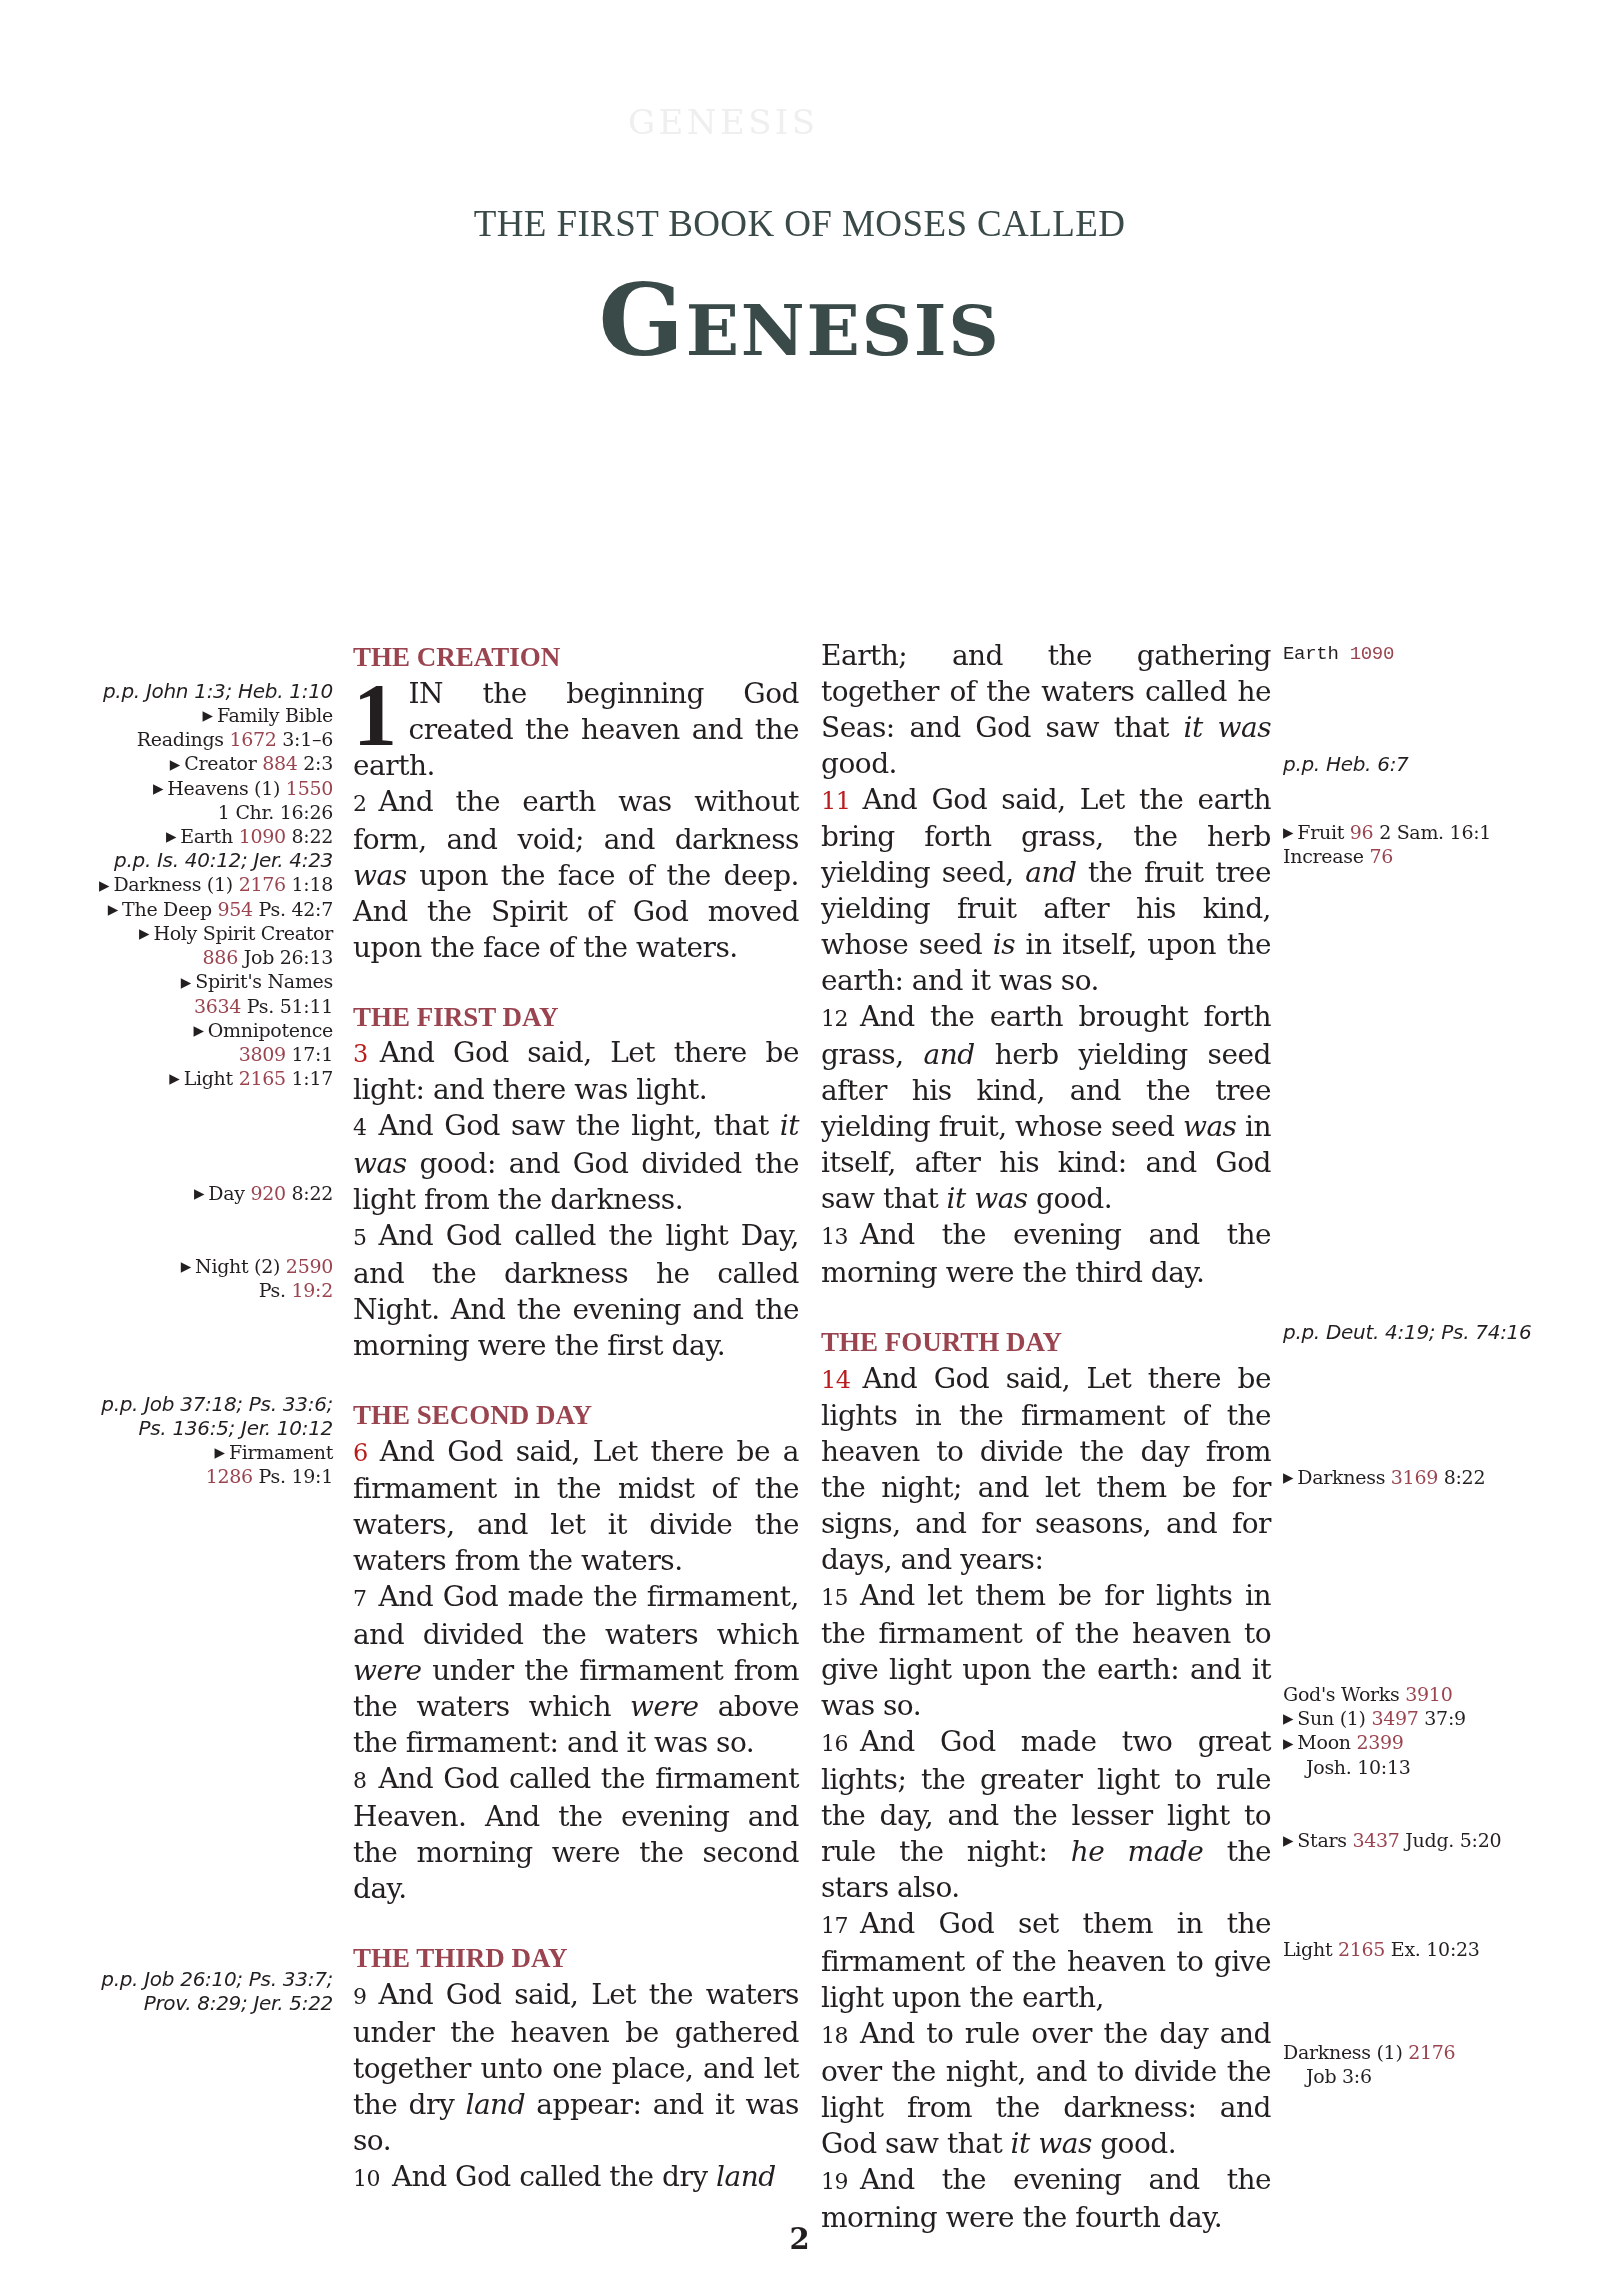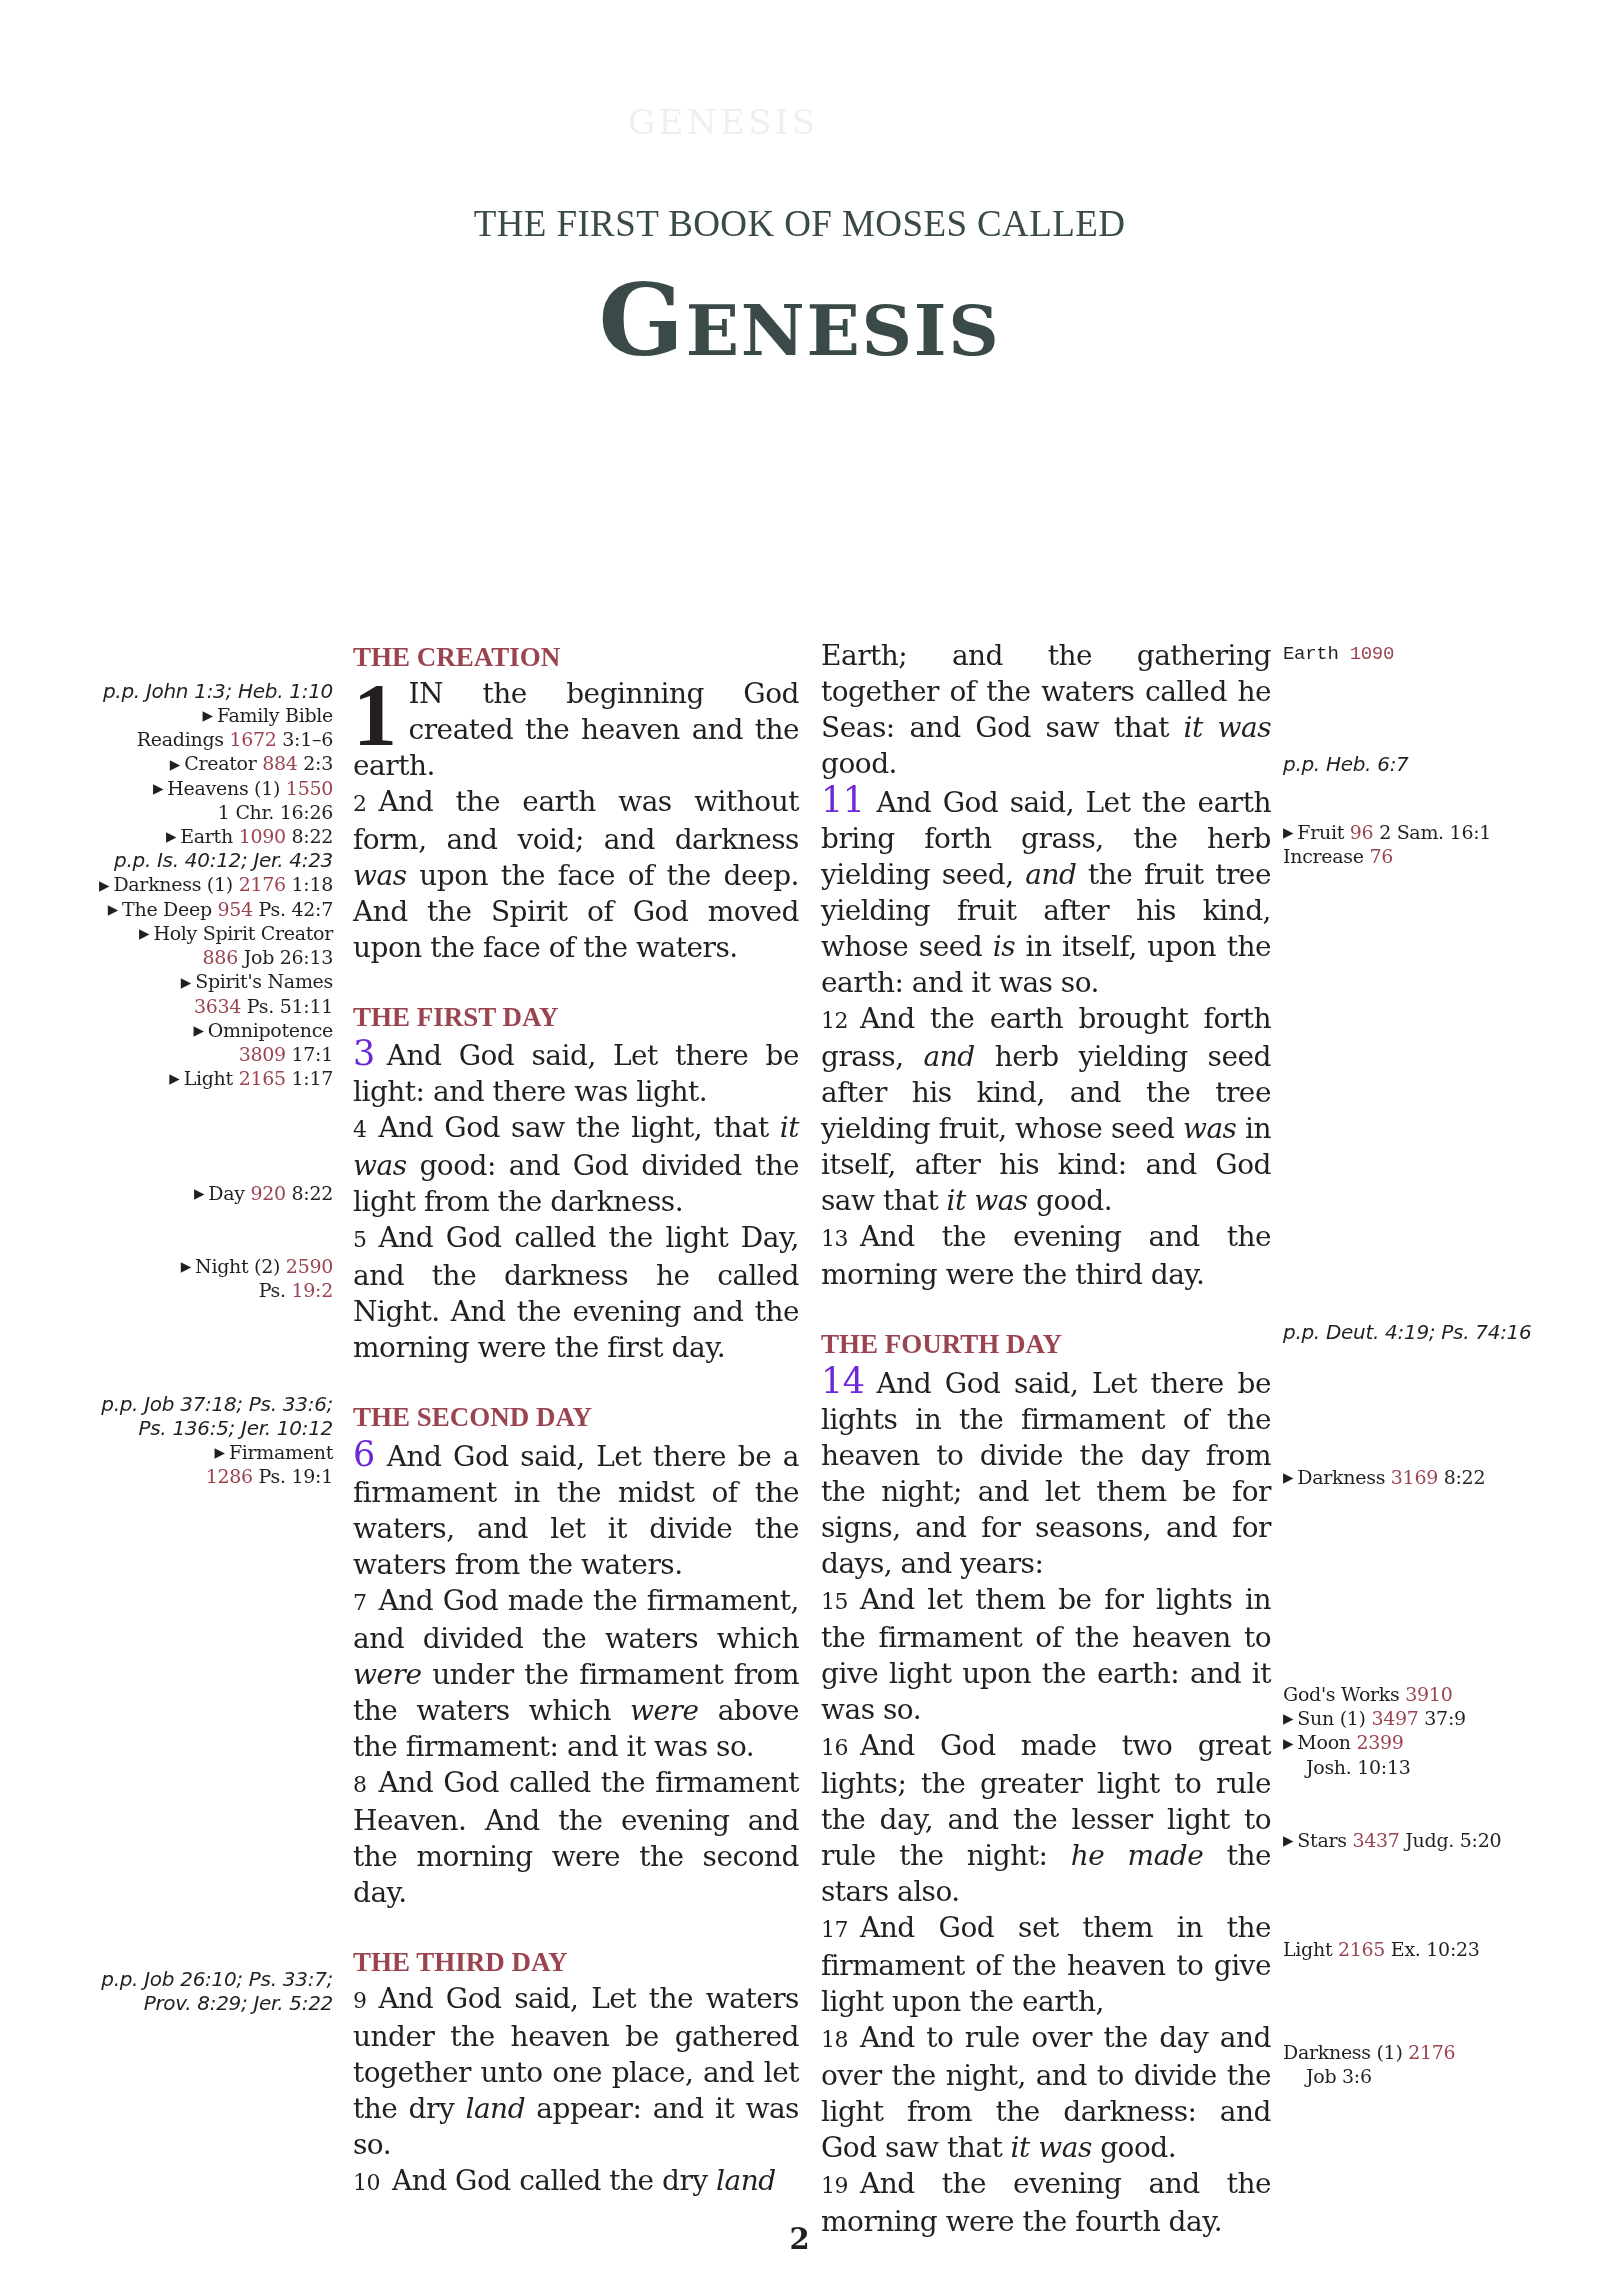--- a/index.html
+++ b/index.html
@@ -27,21 +27,21 @@
   .col-left { left: 353px; top: 640px; width: 446px; }
   .col-right { left: 821px; top: 638px; width: 450px; }
   .head {
     color: #9a4450; font-weight: bold; font-size: 24.6px; letter-spacing: 0;
     line-height: 34px; margin: 0 0 1.7px 0; font-family: "Liberation Serif", serif;
     font-size: 27px;
   }
   .head.gap { margin-top: 34px; }
   .v { display: block; }
   .vn { font-size: 22px; margin-right: 12px; }
-  .vn.red { color: #6d28d9; font-size: 35px; }
+  .vn.red { color: #b91c1c; font-size: 24px; }
   .dropcap {
     float: left; font-size: 88px; line-height: 68px; font-weight: bold; margin: 5.1px 12px -3.4px 0;
     font-family: "Liberation Serif", serif;
   }
   i { font-family: "DejaVu Serif", serif; font-style: italic; }
   .margin-left { position: absolute; left: 85px; width: 248px; text-align: right; font-size: 19px; line-height: 24px; letter-spacing: -0.3px; }
   .margin-right { position: absolute; left: 1283px; width: 289px; text-align: left; font-size: 19px; line-height: 24px; letter-spacing: -0.3px; }
   .note { display: block; }
   .pp { font-family: "DejaVu Sans", sans-serif; font-style: italic; font-size: 20px; }
   .ref { color: #9a4450; }

